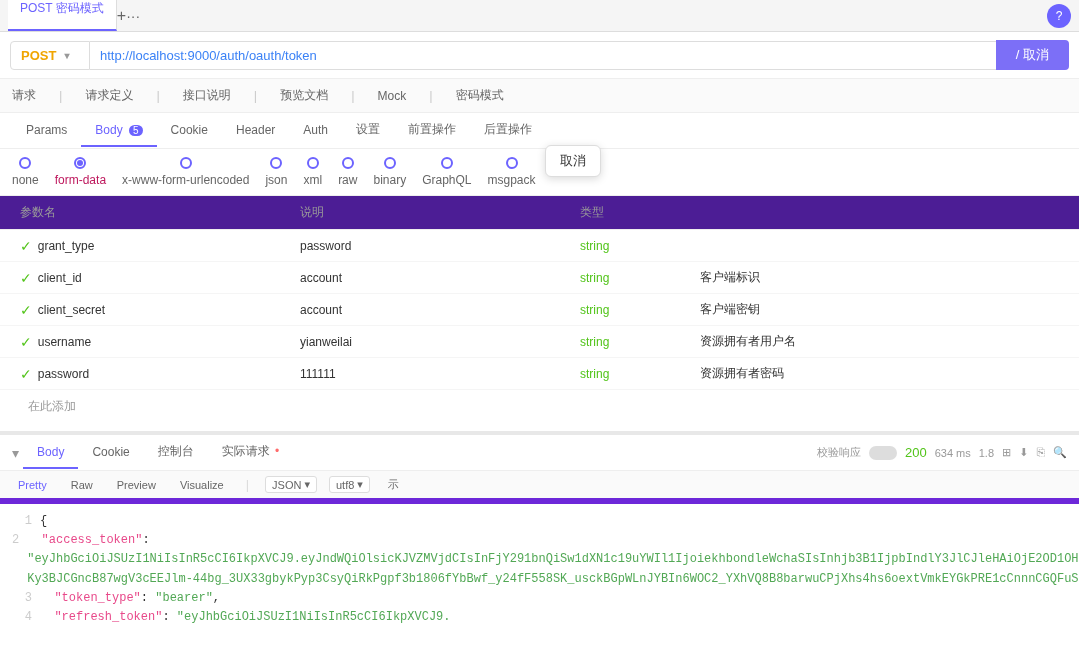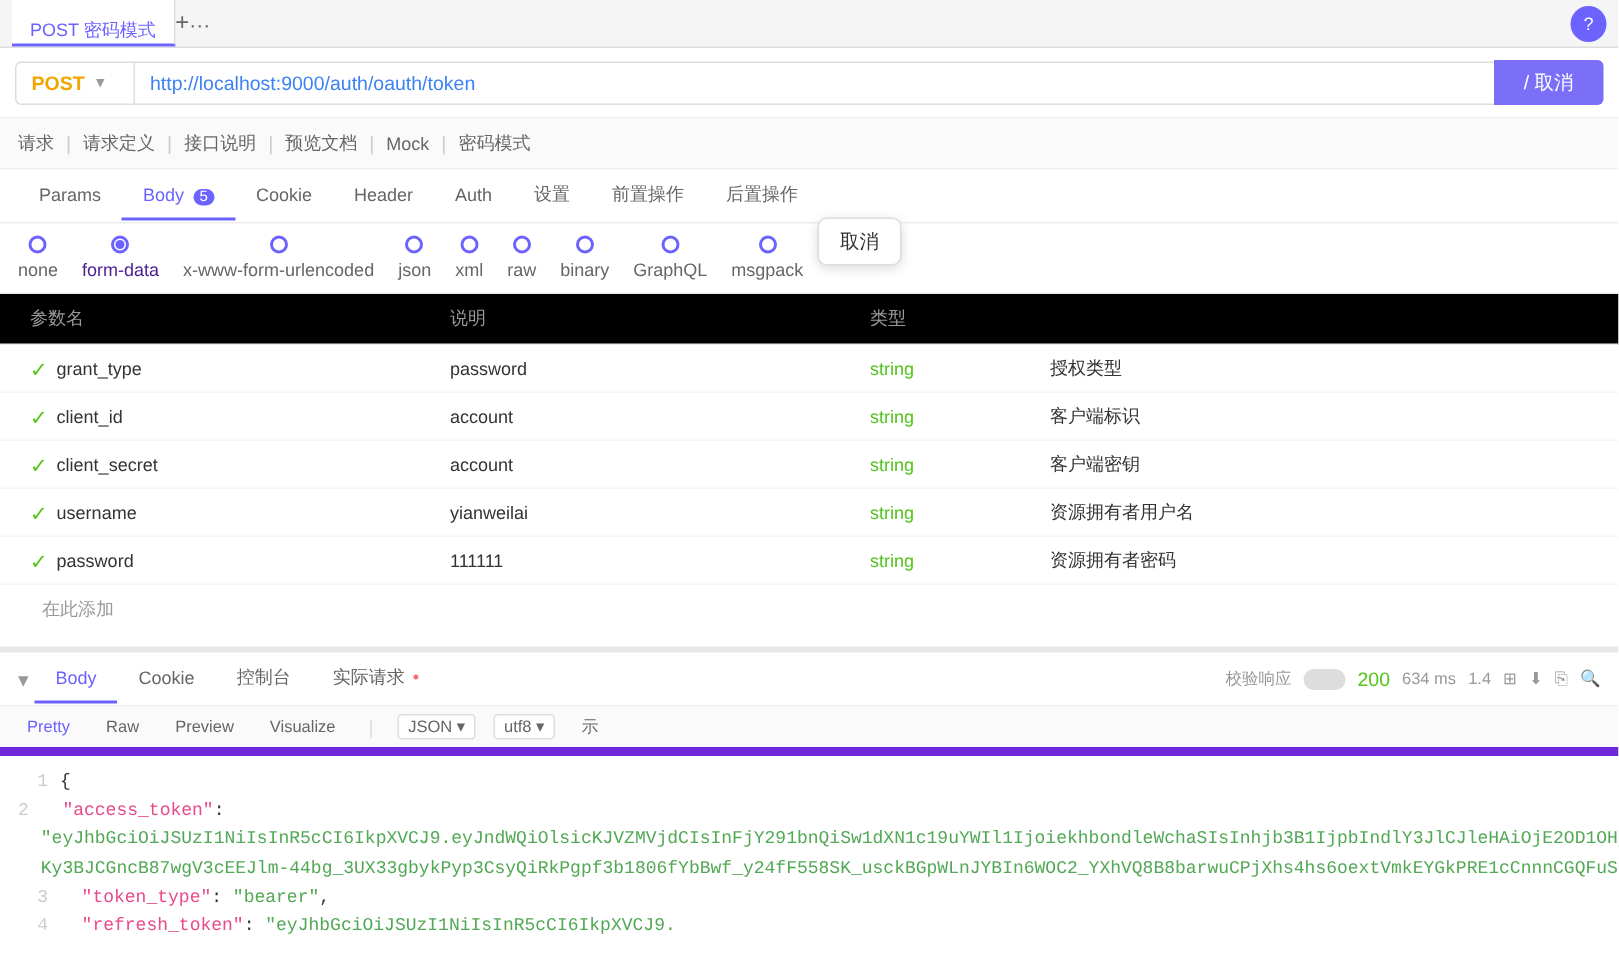--- a/index.html
+++ b/index.html
@@ -1,52 +1,52 @@
 <!DOCTYPE html>
 <html><head>
   <meta charset="utf-8">
   <style>
     * { margin: 0; padding: 0; box-sizing: border-box; }
     body { font-family: -apple-system, BlinkMacSystemFont, 'Segoe UI', sans-serif; font-size: 13px; background: #fff; color: #333; width: 1079px; height: 646px; overflow: hidden; }
     
     
     .tab-bar { display: flex; align-items: center; background: #f5f5f5; border-bottom: 1px solid #ddd; height: 32px; padding: 0 8px; }
-    .tab-bar-item { display: flex; align-items: flex-end; gap: 6px; padding: 0 12px; height: 100%; font-size: 12px; color: #555; cursor: pointer; background: #fff; border-right: 1px solid #ddd; border-bottom: 2px solid transparent; }
+    .tab-bar-item { display: flex; align-items: flex-start; gap: 6px; padding: 0 12px; height: 100%; font-size: 12px; color: #555; cursor: pointer; background: #fff; border-right: 1px solid #ddd; border-bottom: 2px solid transparent; }
     .tab-bar-item.active { background: #fff; color: #6c63ff; border-bottom: 2px solid #6c63ff; }
     .tab-add { font-size: 16px; cursor: pointer; color: #666; }
     .tab-more { font-size: 14px; cursor: pointer; color: #666; }
     
     
     .url-bar { display: flex; align-items: center; gap: 0; padding: 8px 10px; border-bottom: 1px solid #eee; }
     .method-select { display: flex; align-items: center; gap: 4px; padding: 6px 10px; border: 1px solid #ddd; border-radius: 4px 0 0 4px; background: #fff; cursor: pointer; font-weight: 600; color: #f0a500; font-size: 13px; min-width: 80px; }
     .method-select .arrow { color: #999; font-size: 10px; margin-left: 4px; }
     .url-input { flex: 1; padding: 6px 10px; border: 1px solid #ddd; border-left: none; border-right: none; font-size: 13px; outline: none; color: #3b82f6; }
     .send-btn { padding: 6px 20px; background: #7c6ff7; color: #fff; border: none; border-radius: 0 4px 4px 0; cursor: pointer; font-size: 13px; white-space: nowrap; }
     
     
-    .sub-nav { display: flex; align-items: center; gap: 8px; padding: 6px 12px; border-bottom: 1px solid #eee; background: #fafafa; }
+    .sub-nav { display: flex; align-items: center; gap: 23px; padding: 6px 12px; border-bottom: 1px solid #eee; background: #fafafa; }
     .sub-nav-item { font-size: 12px; color: #666; cursor: pointer; padding: 2px 0; }
     .sub-nav-divider { color: #ccc; }
     
     
     .req-tabs { display: flex; align-items: center; gap: 0; padding: 0 12px; border-bottom: 1px solid #eee; background: #fff; }
     .req-tab { padding: 8px 14px; font-size: 12px; color: #666; cursor: pointer; border-bottom: 2px solid transparent; }
     .req-tab.active { color: #6c63ff; border-bottom: 2px solid #6c63ff; font-weight: 500; }
     .req-tab-badge { background: #6c63ff; color: #fff; border-radius: 8px; padding: 0 4px; font-size: 10px; margin-left: 3px; }
     
     
     .body-type-bar { display: flex; align-items: center; gap: 16px; padding: 8px 12px; border-bottom: 1px solid #eee; }
     .body-type-option { font-size: 12px; color: #666; cursor: pointer; display: flex; align-items: center; gap: 4px; flex-direction: column; }
-    .body-type-option.active { color: #4c1d95; }
+    .body-type-option.active { color: #be185d; }
     .radio-dot { width: 12px; height: 12px; border-radius: 50%; border: 2px solid #6c63ff; display: inline-flex; align-items: center; justify-content: center; }
     .radio-dot.filled::after { content: ''; width: 6px; height: 6px; border-radius: 50%; background: #6c63ff; }
     
     
     .params-table { width: 100%; }
-    .params-header { display: grid; grid-template-columns: 280px 280px 120px 1fr; padding: 4px 12px; background: #000000; border-bottom: 1px solid #eee; }
+    .params-header { display: grid; grid-template-columns: 280px 280px 120px 1fr; padding: 4px 12px; background: #4c1d95; border-bottom: 1px solid #eee; }
     .params-header-cell { font-size: 12px; color: #999; padding: 4px 8px; }
     .params-row { display: grid; grid-template-columns: 280px 280px 120px 1fr; padding: 0 12px; border-bottom: 1px solid #f5f5f5; align-items: center; min-height: 32px; }
     .params-cell { font-size: 12px; color: #333; padding: 4px 8px; display: flex; align-items: center; gap: 6px; }
     .check-icon { color: #52c41a; font-size: 14px; }
     .type-string { color: #52c41a; font-size: 12px; }
     .add-row { display: flex; align-items: center; gap: 6px; padding: 8px 28px; color: #999; font-size: 12px; cursor: pointer; }
     
     
     .response-area { border-top: 4px solid #e8e8e8; background: #fff; flex: 1; display: flex; flex-direction: column; }
     .response-tabs { display: flex; align-items: center; gap: 0; padding: 0 12px; border-bottom: 1px solid #eee; }
@@ -192,21 +192,20 @@
           <div class="params-header-cell">类型</div>
         </div>
 
         <div class="params-row">
           <div class="params-cell">
             <span class="check-icon">✓</span>
             <span>grant_type</span>
           </div>
           <div class="params-cell">password</div>
           <div class="params-cell type-string">string</div>
-          <div class="params-cell">授权类型</div>
         </div>
 
         <div class="params-row">
           <div class="params-cell">
             <span class="check-icon">✓</span>
             <span>client_id</span>
           </div>
           <div class="params-cell">account</div>
           <div class="params-cell type-string">string</div>
           <div class="params-cell">客户端标识</div>
@@ -263,21 +262,21 @@
         </div>
         <div class="resp-tab">
           <span>实际请求</span>
           <span style="color:#ff6b6b; margin-left:2px;">•</span>
         </div>
         <div class="resp-actions">
           <span class="resp-action-btn">校验响应</span>
           <span style="width:28px; height:14px; background:#ddd; border-radius:7px; display:inline-block; cursor:pointer;"></span>
           <span class="status-ok">200</span>
           <span class="resp-action-btn">634 ms</span>
-          <span class="resp-action-btn">1.4</span>
+          <span class="resp-action-btn">1.8</span>
           <span class="resp-action-btn">⊞</span>
           <span class="resp-action-btn">⬇</span>
           <span class="resp-action-btn">⎘</span>
           <span class="resp-action-btn">🔍</span>
         </div>
       </div>
 
       <div class="format-bar">
         <span class="format-opt active">Pretty</span>
         <span class="format-opt">Raw</span>

